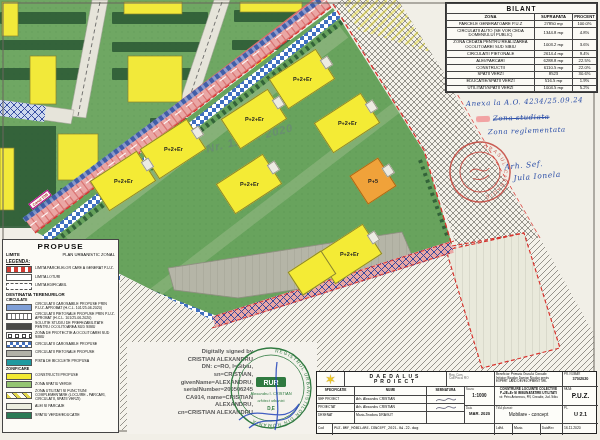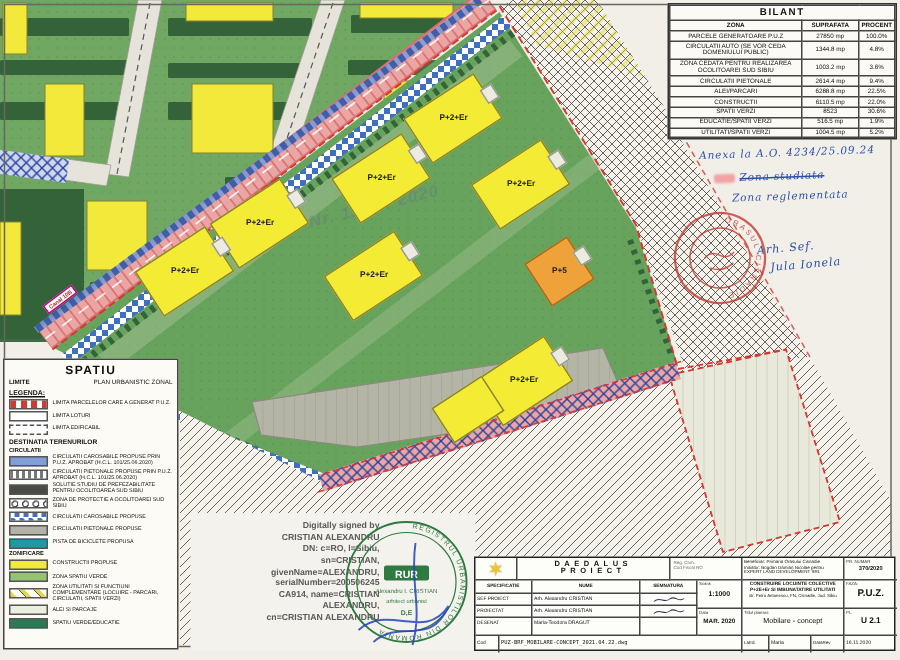--- a/index.html
+++ b/index.html
@@ -302,21 +302,21 @@
       <circle cx="32" cy="32" r="20" fill="none" stroke="#c23b32" stroke-width="1"></circle>
       <path id="arcR" d="M32,8 A24,24 0 1 1 31.9,8" fill="none"></path>
       <text font-size="5" fill="#c23b32" letter-spacing="1.5">
         <textPath href="#arcR" startOffset="8">ORASUL CISNADIE</textPath>
       </text>
       <path d="M22,30 q5,-4 10,0 q5,4 10,0 M24,37 q8,5 16,0" stroke="#c23b32" stroke-width="1" fill="none"></path>
     </g>
   </svg>
 
   <div class="abs" id="legend">
-    <div class="t1">SPATIU</div>
+    <div class="t1">PROPUSE</div>
     <div class="t2">
         <span>LIMITE</span>
                     <span style="font-weight:normal;">PLAN URBANISTIC ZONAL</span>
       </div>
     <div class="t3">LEGENDA:</div>
 
     <div class="lg-row">
         <span class="sw sw-limita"></span>
         <span class="lg-lbl">LIMITA PARCELELOR CARE A GENERAT P.U.Z.</span>
       </div>

